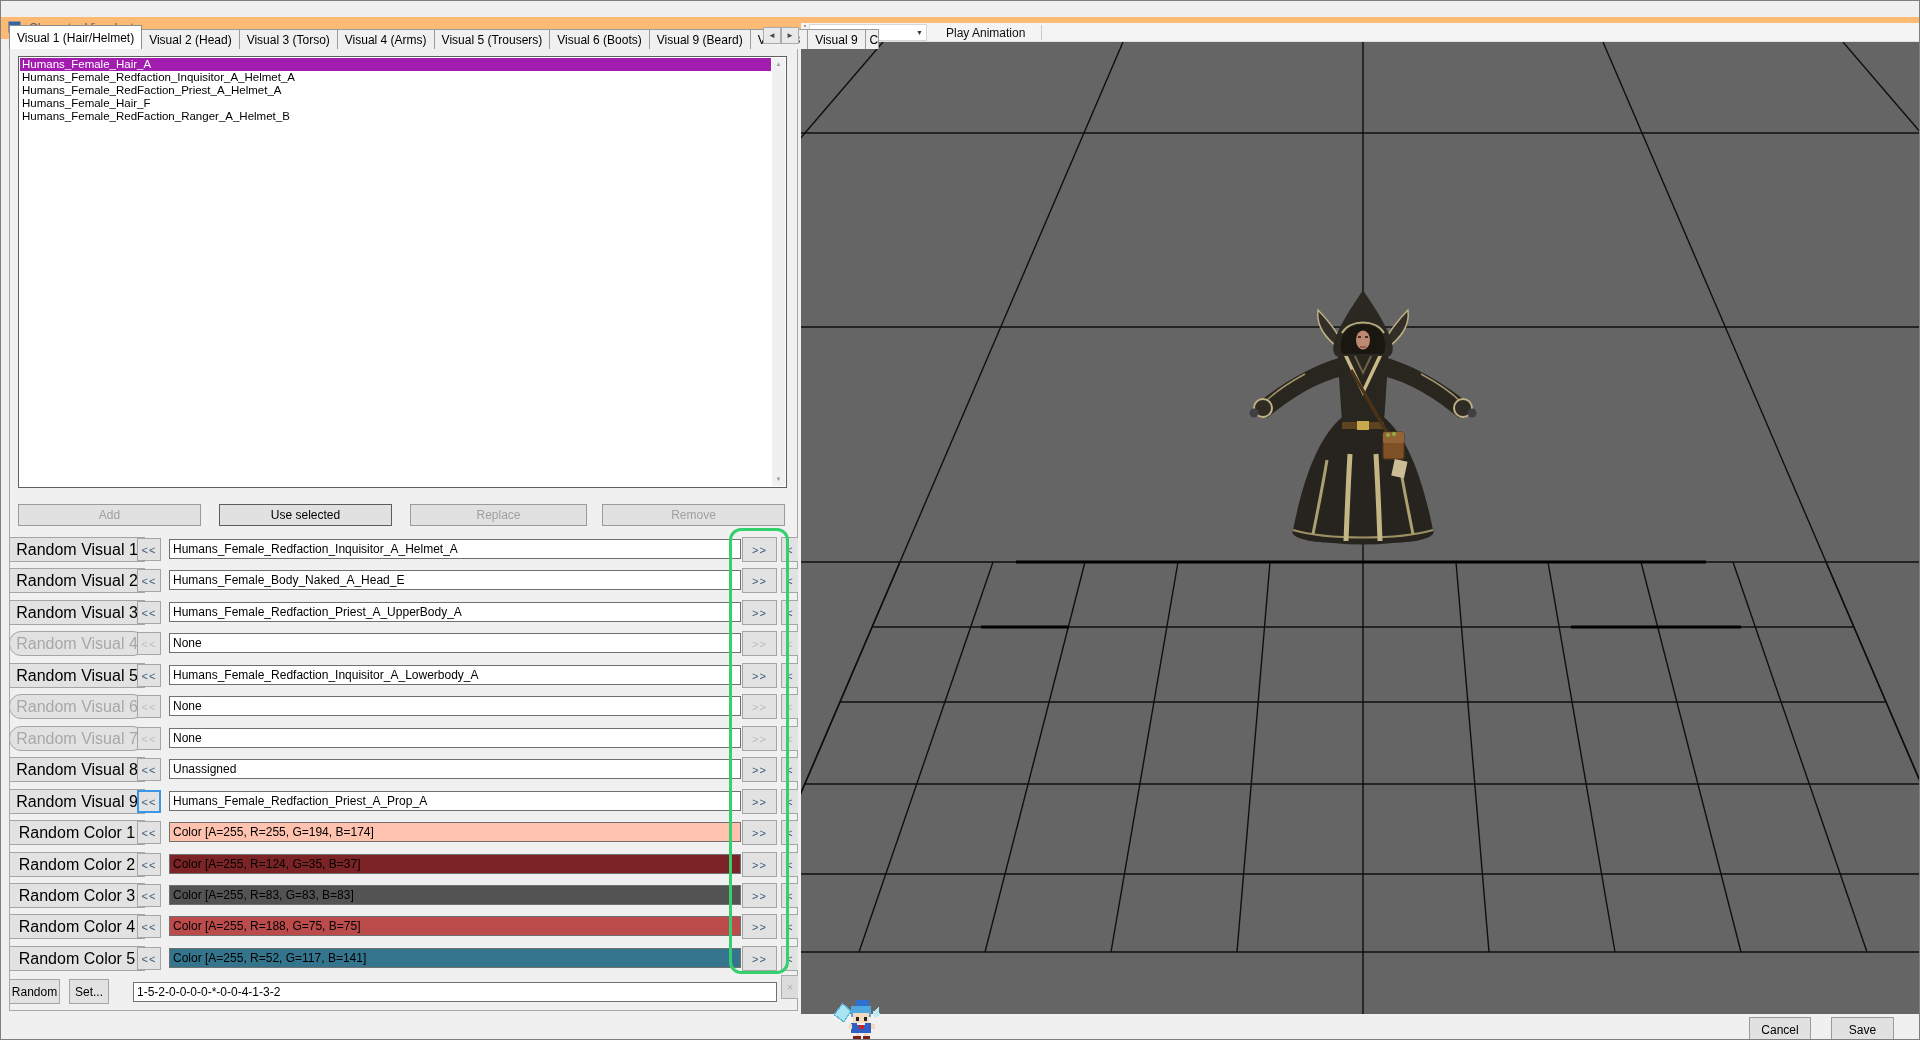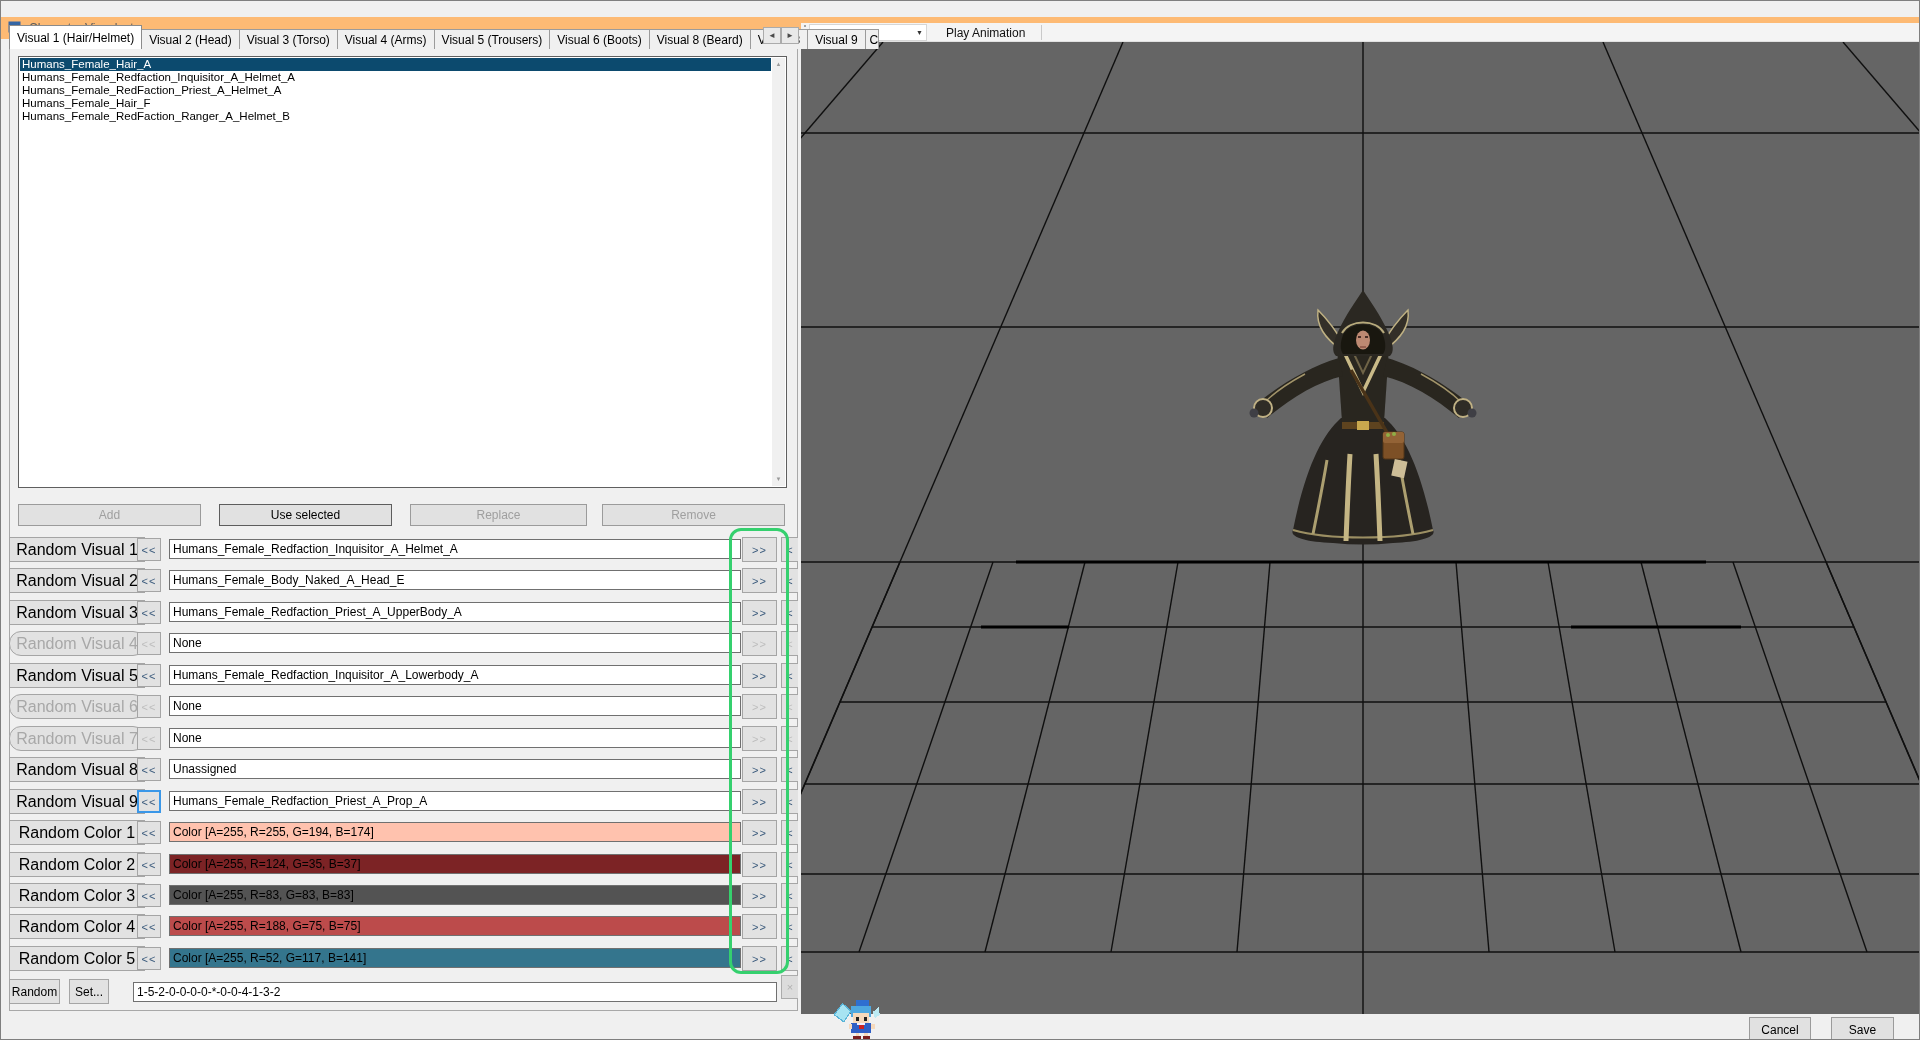--- a/index.html
+++ b/index.html
@@ -30,21 +30,21 @@
   #tabscroll-right { left:780px; }
   .tab-page { position:absolute; left:8px; top:47px; width:789px; height:963px;
               background:#f0f0f0; border:1px solid #a8a8a8; }
 
   
   .listbox { position:absolute; left:17px; top:55px; width:769px; height:432px;
              background:#fff; border:1px solid #5f5f5f; }
   .list-items { position:absolute; left:1px; top:1px; right:15px; }
   .list-item { height:13px; line-height:13px; font-size:11.5px; padding-left:2px;
                white-space:nowrap; color:#000; }
-  .list-item.selected { background:#0c4a6e; color:#fff; }
+  .list-item.selected { background:#a21caf; color:#fff; }
   .list-scrollbar { position:absolute; top:1px; right:1px; width:13px; bottom:1px; background:#f0f0f0; }
   .scroll-arrow { position:absolute; left:0; width:13px; height:13px; font-size:6px;
                   color:#9a9a9a; text-align:center; line-height:13px; }
   .scroll-arrow.up { top:0; }
   .scroll-arrow.down { bottom:0; }
 
   
   .action-btn { position:absolute; top:503px; height:22px; background:#e1e1e1;
                 border:1px solid #9b9b9b; font-size:12px; color:#000; cursor:default; }
   .action-btn.disabled { color:#9f9f9f; }
@@ -122,21 +122,21 @@
 
   <div class="tab-page"></div>
 
   <div class="tab-strip">
       <div class="tab selected">Visual 1 (Hair/Helmet)</div>
       <div class="tab">Visual 2 (Head)</div>
       <div class="tab">Visual 3 (Torso)</div>
       <div class="tab">Visual 4 (Arms)</div>
       <div class="tab">Visual 5 (Trousers)</div>
       <div class="tab">Visual 6 (Boots)</div>
-      <div class="tab">Visual 8 (Beard)</div>
+      <div class="tab">Visual 9 (Beard)</div>
       <div class="tab">Visual 8</div>
       <div class="tab">Visual 9</div>
       <div class="tab tab-c">C</div>
     </div>
   <button class="tab-scroll" id="tabscroll-left">◄</button>
   <button class="tab-scroll" id="tabscroll-right">►</button>
 
   <div class="listbox">
     <div class="list-items">
         <div class="list-item selected">Humans_Female_Hair_A</div>

